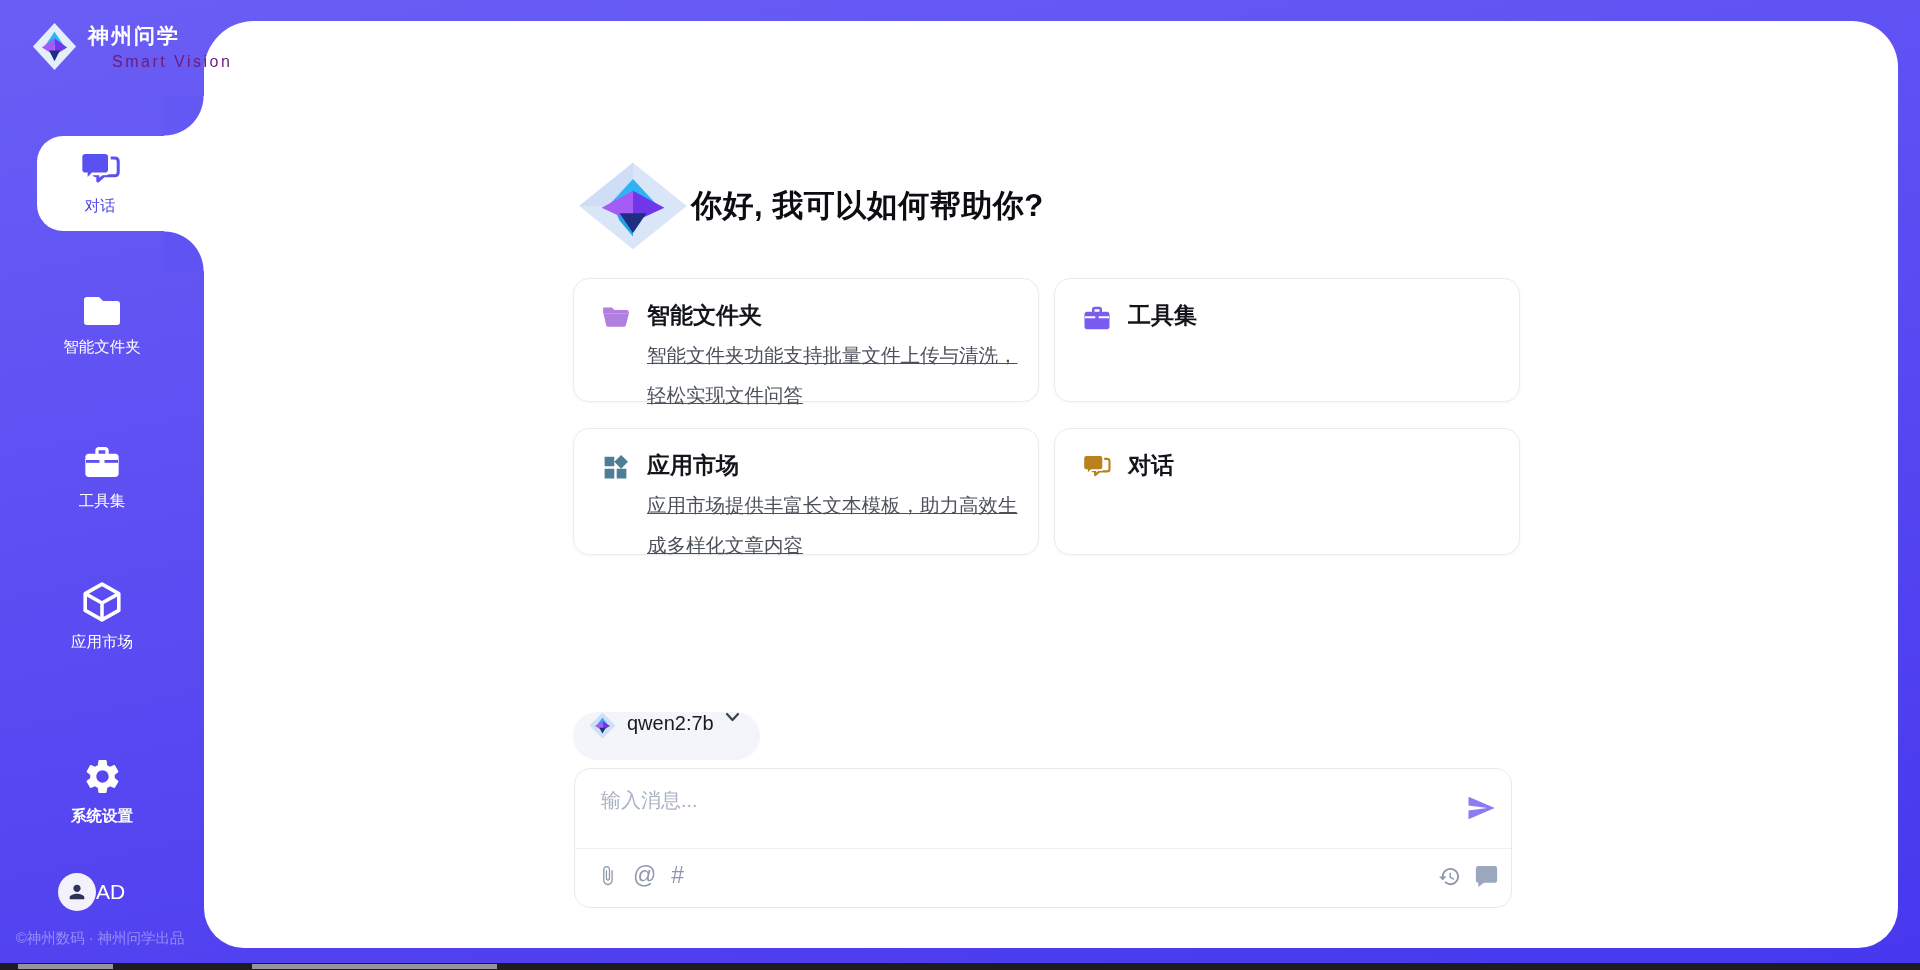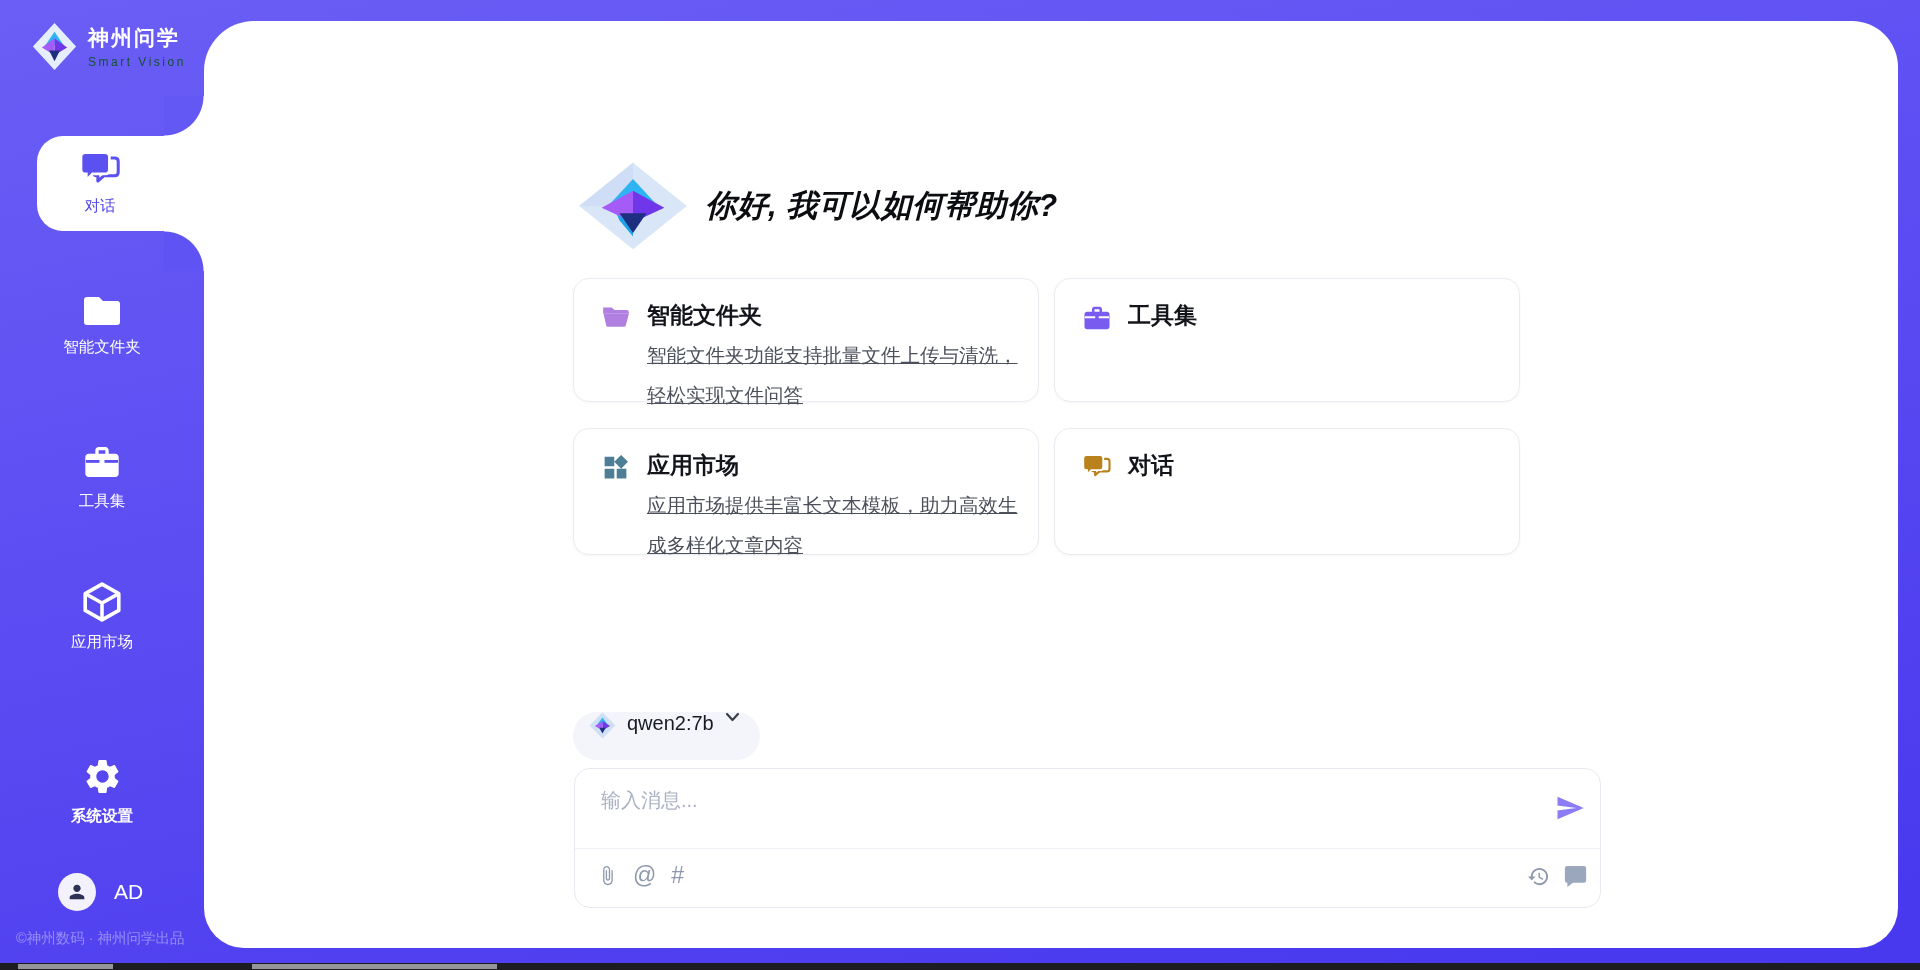--- a/index.html
+++ b/index.html
@@ -10,46 +10,46 @@
     background:linear-gradient(168deg,#6a5ef5 0%,#5a4bf2 48%,#4737ee 100%);
   }
   
   .main-panel{
     position:absolute; left:204px; top:21px; width:1694px; height:927px;
     background:#ffffff; border-radius:50px 46px 40px 40px;
   }
   
   .brand{ position:absolute; left:32px; top:22px; display:flex; align-items:center; gap:11px; }
   .brand-text .cn{ color:#fff; font-size:21px; font-weight:700; letter-spacing:2px; }
-  .brand-text .en{ color:#14532d; font-size:12px; letter-spacing:2.5px; margin-top:3px; }
+  .brand-text .en{ color:#701a75; font-size:16px; letter-spacing:2.5px; margin-top:3px;margin-left:24px; }
   .nav-item{
     position:absolute; left:0; width:204px; display:flex; flex-direction:column;
     align-items:center; gap:9px; cursor:pointer;
   }
   .nav-item .lbl{ color:#fff; font-size:15.5px; }
   .nav-folder{ top:294px; } .nav-toolbox{ top:442px; } .nav-cube{ top:581px; } .nav-gear{ top:756px;font-weight:bold; }
   
   .tab-active{
     position:absolute; left:37px; top:136px; width:167px; height:95px;
     background:#fff; border-radius:26px 0 0 26px; cursor:pointer;
   }
   .tab-inner{ position:absolute; left:0; top:0; width:126px; height:95px;
     display:flex; flex-direction:column; align-items:center; justify-content:center; gap:7px; }
   .tab-inner .lbl{ color:#4f46e5; font-size:15.5px; }
   .fillet-top{ position:absolute; left:164px; top:96px; width:40px; height:40px;
     background:radial-gradient(circle 40px at 0 0,#6358f3 39px,#ffffff 40px); }
   .fillet-bottom{ position:absolute; left:164px; top:231px; width:40px; height:40px;
     background:radial-gradient(circle 40px at 0 40px,#5f53f3 39px,#ffffff 40px); }
   
-  .user-row{ position:absolute; left:58px; top:873px; display:flex; align-items:center; gap:18px; cursor:pointer; }
+  .user-row{ position:absolute; left:58px; top:873px; display:flex; align-items:center; cursor:pointer; }
   .avatar{ width:38px; height:38px; border-radius:50%; background:#f3f1fb; display:flex; align-items:center; justify-content:center; }
   .user-row .initials{ color:#fff; font-size:21px; }
   .side-footer{ position:absolute; left:16px; top:929px; color:rgba(255,255,255,.38); font-size:14.5px; }
   
-  .greeting{ position:absolute; left:373px; top:140px; display:flex; align-items:center; gap:16px;font-style:italic; }
+  .greeting{ position:absolute; left:373px; top:140px; display:flex; align-items:center; gap:2px; }
   .greeting h1{ font-size:31px; font-weight:700; color:#0c0d11; letter-spacing:.5px; }
   
   .card{
     position:absolute; width:466px; background:#fff; border:1px solid #eaecf1;
     border-radius:16px; box-shadow:0 1px 3px rgba(25,35,70,.04); cursor:pointer;
   }
   .card-1{ left:369px; top:257px; height:124px; }
   .card-2{ left:850px; top:257px; height:124px; }
   .card-3{ left:369px; top:407px; height:127px; }
   .card-4{ left:850px; top:407px; height:127px; }
@@ -57,21 +57,21 @@
   .card-title{ position:absolute; left:73px; top:21px; font-size:23px; font-weight:700; color:#13151a; }
   .card-desc{ position:absolute; left:73px; top:56px; width:374px; font-size:19.5px; color:#4b505a; line-height:40px;text-decoration:underline; }
   
   .model-pill{
     position:absolute; left:369px; top:691px; height:48px; padding:0 20px 0 16px;
     background:#f4f5fa; border-radius:24px; display:flex; align-items:flex-start; gap:11px; cursor:pointer;
   }
   .model-pill .model-name{ font-size:20px; color:#171a20; }
   
   .composer{
-    position:absolute; left:370px; top:747px; width:1027px; height:140px;
+    position:absolute; left:370px; top:747px; width:938px; height:140px;
     background:#fff; border:1px solid #e7eaf0; border-radius:16px;
   }
   .composer textarea{
     position:absolute; left:26px; top:18px; width:830px; height:52px;
     border:none; outline:none; resize:none; background:transparent;
     font-family:"Liberation Sans","DejaVu Sans",sans-serif; font-size:20px; color:#232730;
   }
   .composer textarea::placeholder{ color:#a9b1c2; }
   .composer .divider{ position:absolute; left:0; right:0; top:79px; height:1px; background:#edf0f4; }
   .composer .left-icons{ position:absolute; left:22px; top:94px; display:flex; align-items:center; gap:15px; }

